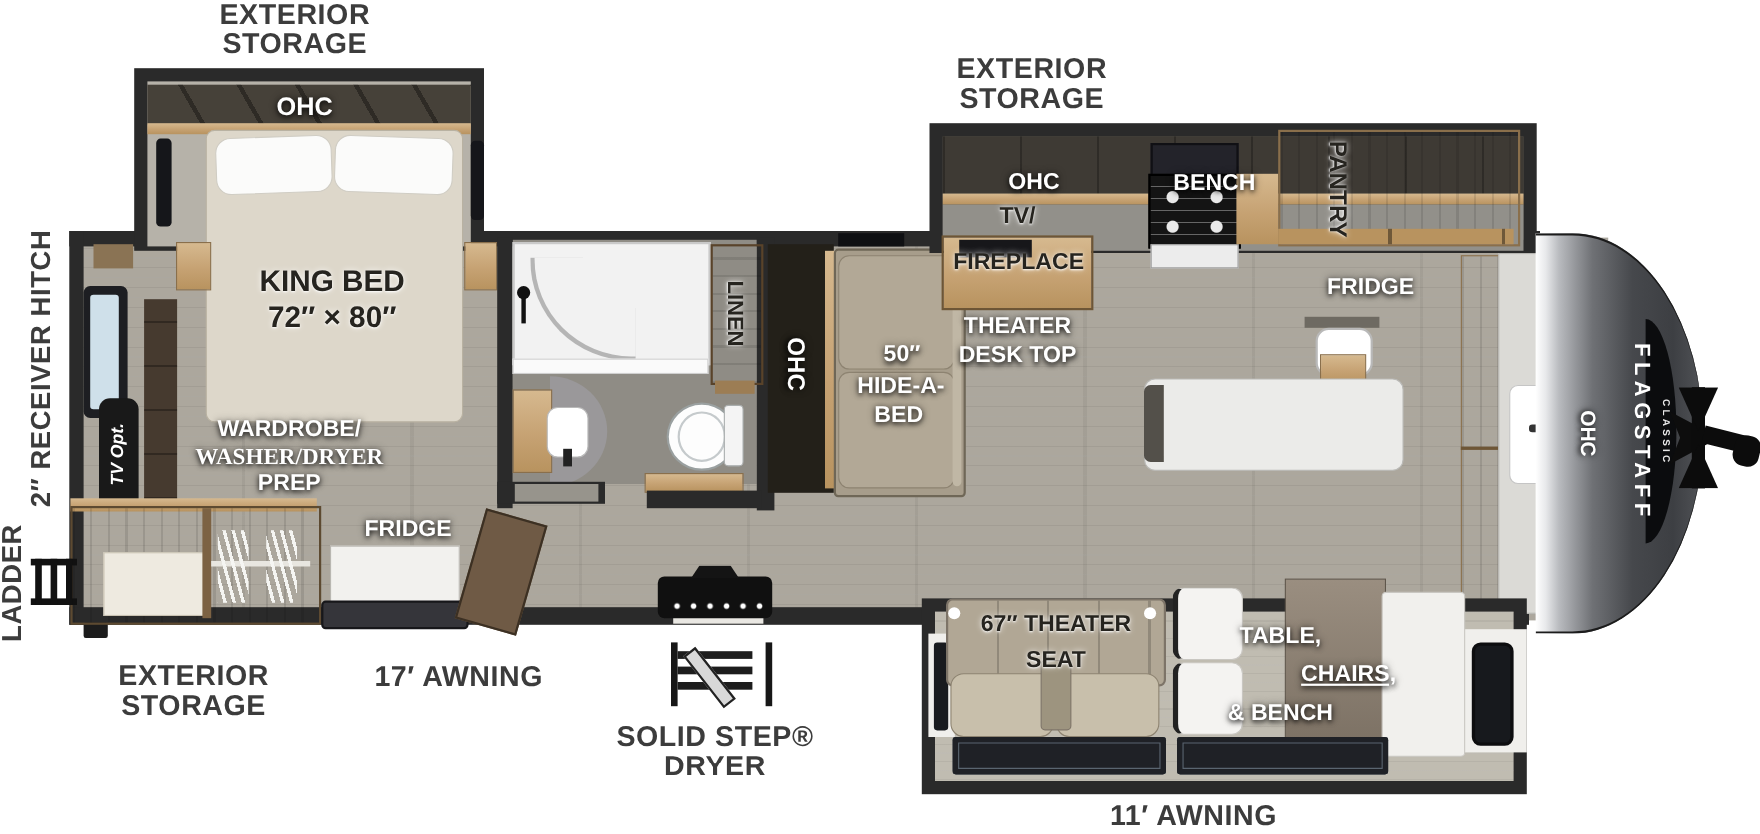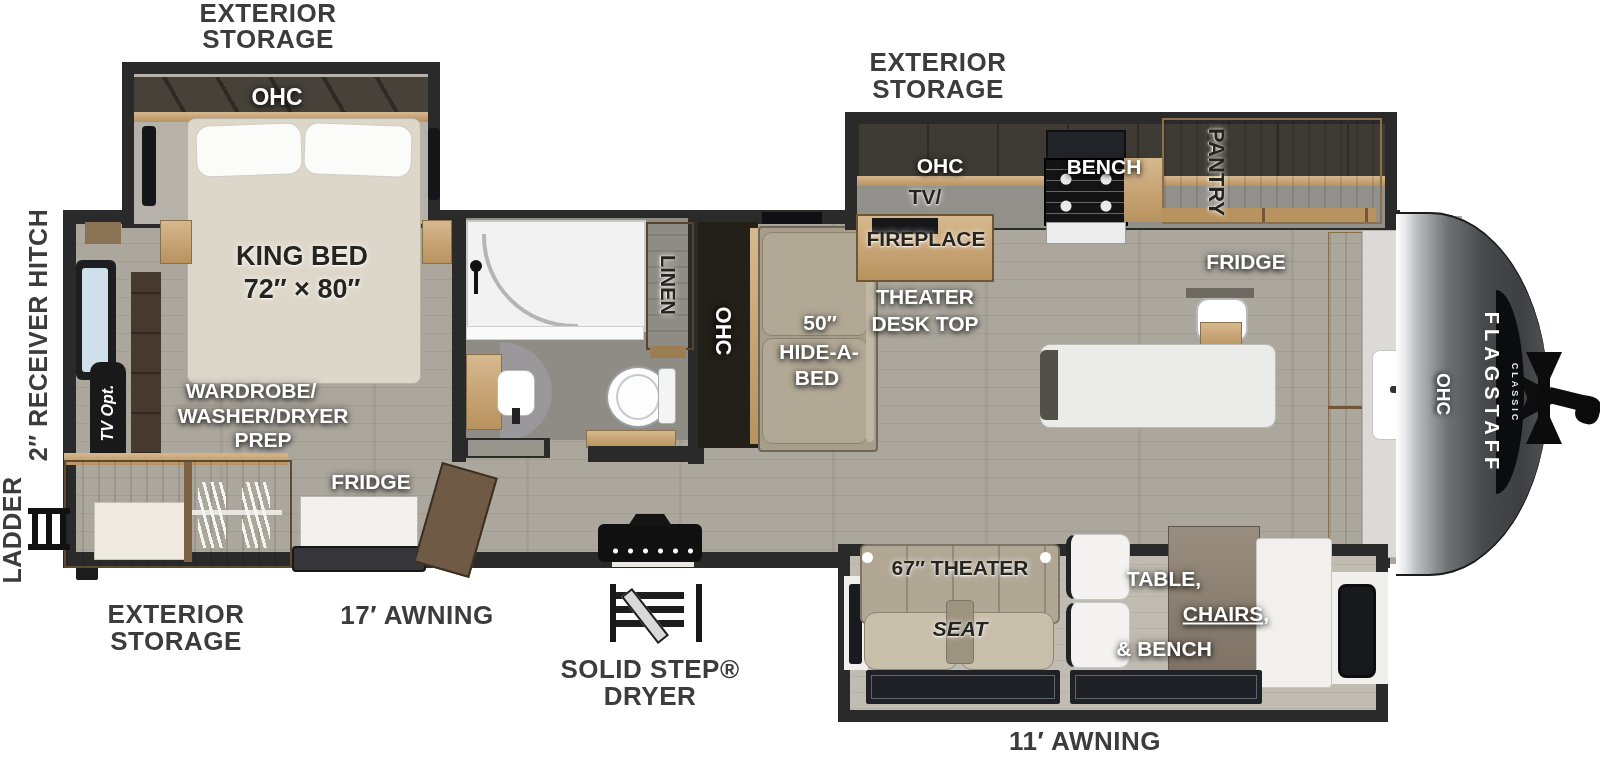--- a/index.html
+++ b/index.html
@@ -185,40 +185,40 @@
   <div class="abs" style="left:1518px;top:374px;width:36px;height:48px;background:#0d0d0d;clip-path:polygon(0 0,100% 40%,100% 60%,0 100%,26% 50%);"></div>
   <div class="abs" style="left:1538px;top:352px;width:12px;height:92px;background:#0c0c0c;"></div>
   <div class="abs" style="left:1526px;top:352px;width:36px;height:40px;background:#0c0c0c;clip-path:polygon(0 0,100% 0,50% 100%);"></div>
   <div class="abs" style="left:1526px;top:404px;width:36px;height:40px;background:#0c0c0c;clip-path:polygon(50% 0,0 100%,100% 100%);"></div>
   <div class="abs" style="left:1548px;top:392px;width:44px;height:16px;background:#0c0c0c;border-radius:0 8px 8px 0;transform:rotate(14deg);"></div>
   <div class="abs" style="left:1576px;top:396px;width:24px;height:28px;background:#0c0c0c;border-radius:10px;transform:rotate(14deg);"></div>
 
   <div class="lbl wht" style="left:277px;top:97px;font-size:23px;">OHC</div>
   <div class="lbl blk" style="left:302px;top:256px;font-size:27px;">KING BED</div>
   <div class="lbl blk" style="left:302px;top:289px;font-size:27px;">72″ × 80″</div>
-  <div class="lbl wht" style="left:251px;top:390px;">WARDROBE/</div>
-  <div class="lbl wht" style="left:263px;top:415px;">WASHER/DRYER</div>
+  <div class="lbl wht" style="left:263px;top:390px;">WARDROBE/</div>
+  <div class="lbl wht" style="left:263px;top:415px;font-family:Liberation Serif, serif;">WASHER/DRYER</div>
   <div class="lbl wht" style="left:263px;top:439px;">PREP</div>
   <div class="lbl wht" style="left:371px;top:481px;">FRIDGE</div>
   <div class="lbl blk r90" style="left:668px;top:285px;font-size:20px;">LINEN</div>
   <div class="lbl wht r90" style="left:723px;top:331px;font-size:22px;">OHC</div>
   <div class="lbl wht" style="left:820px;top:322px;">50″</div>
   <div class="lbl wht" style="left:819px;top:351px;">HIDE-A-</div>
   <div class="lbl wht" style="left:817px;top:377px;">BED</div>
   <div class="lbl blk" style="left:925px;top:196px;">TV/</div>
   <div class="lbl blk" style="left:926px;top:238px;">FIREPLACE</div>
   <div class="lbl wht" style="left:925px;top:296px;">THEATER</div>
   <div class="lbl wht" style="left:925px;top:323px;">DESK TOP</div>
   <div class="lbl wht" style="left:940px;top:165px;">OHC</div>
   <div class="lbl wht" style="left:1104px;top:166px;">BENCH</div>
   <div class="lbl blk r90" style="left:1216px;top:172px;font-size:22px;">PANTRY</div>
   <div class="lbl wht" style="left:1246px;top:261px;">FRIDGE</div>
   <div class="lbl wht r90" style="left:1443px;top:394px;font-size:19px;">OHC</div>
   <div class="lbl blk" style="left:960px;top:567px;">67″ THEATER</div>
-  <div class="lbl blk" style="left:960px;top:628px;font-style:italic;">SEAT</div>
+  <div class="lbl blk" style="left:960px;top:600px;">SEAT</div>
   <div class="lbl wht" style="left:1164px;top:578px;">TABLE,</div>
   <div class="lbl wht" style="left:1226px;top:613px;text-decoration:underline;">CHAIRS,</div>
   <div class="lbl wht" style="left:1164px;top:648px;">&amp; BENCH</div>
 
   <div class="lbl" style="left:1492px;top:393px;transform:translate(-50%,-50%);writing-mode:vertical-rl;color:#fff;font-size:20px;letter-spacing:5px;font-weight:bold;">FLAGSTAFF</div>
   <div class="lbl" style="left:1514px;top:393px;transform:translate(-50%,-50%);writing-mode:vertical-rl;color:#e8e8e8;font-size:9px;letter-spacing:3px;font-weight:bold;">CLASSIC</div>
 
   <div class="lbl ext" style="left:268px;top:13px;">EXTERIOR</div>
   <div class="lbl ext" style="left:268px;top:39px;">STORAGE</div>
   <div class="lbl ext" style="left:938px;top:62px;">EXTERIOR</div>

